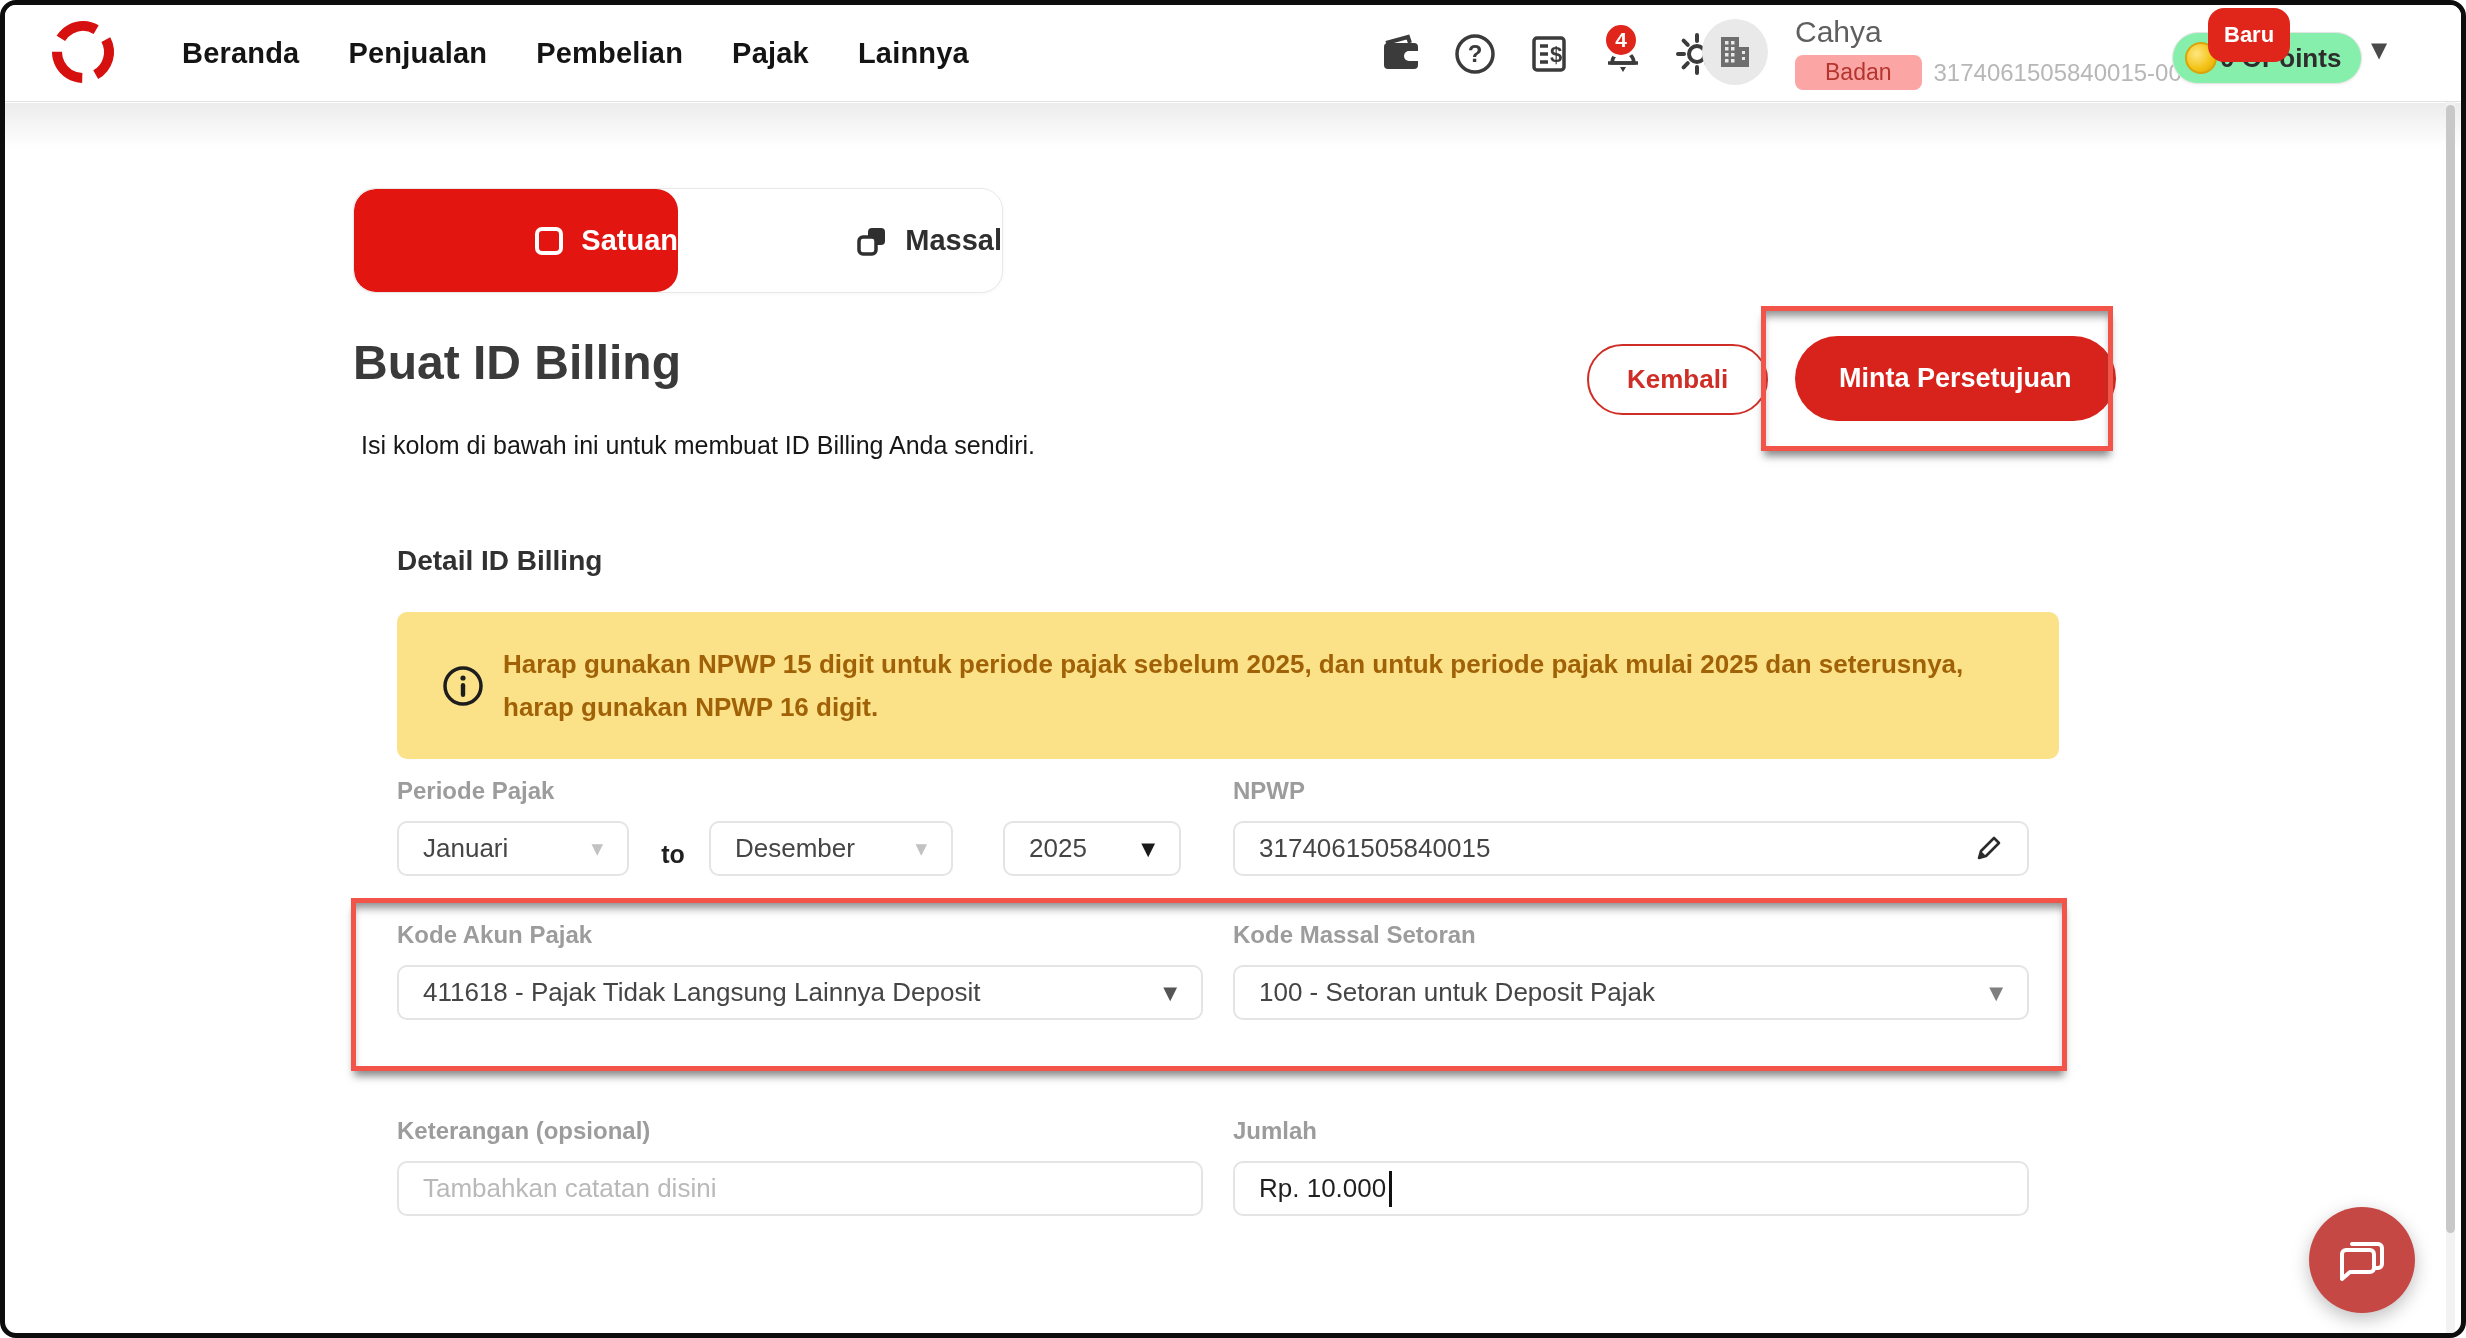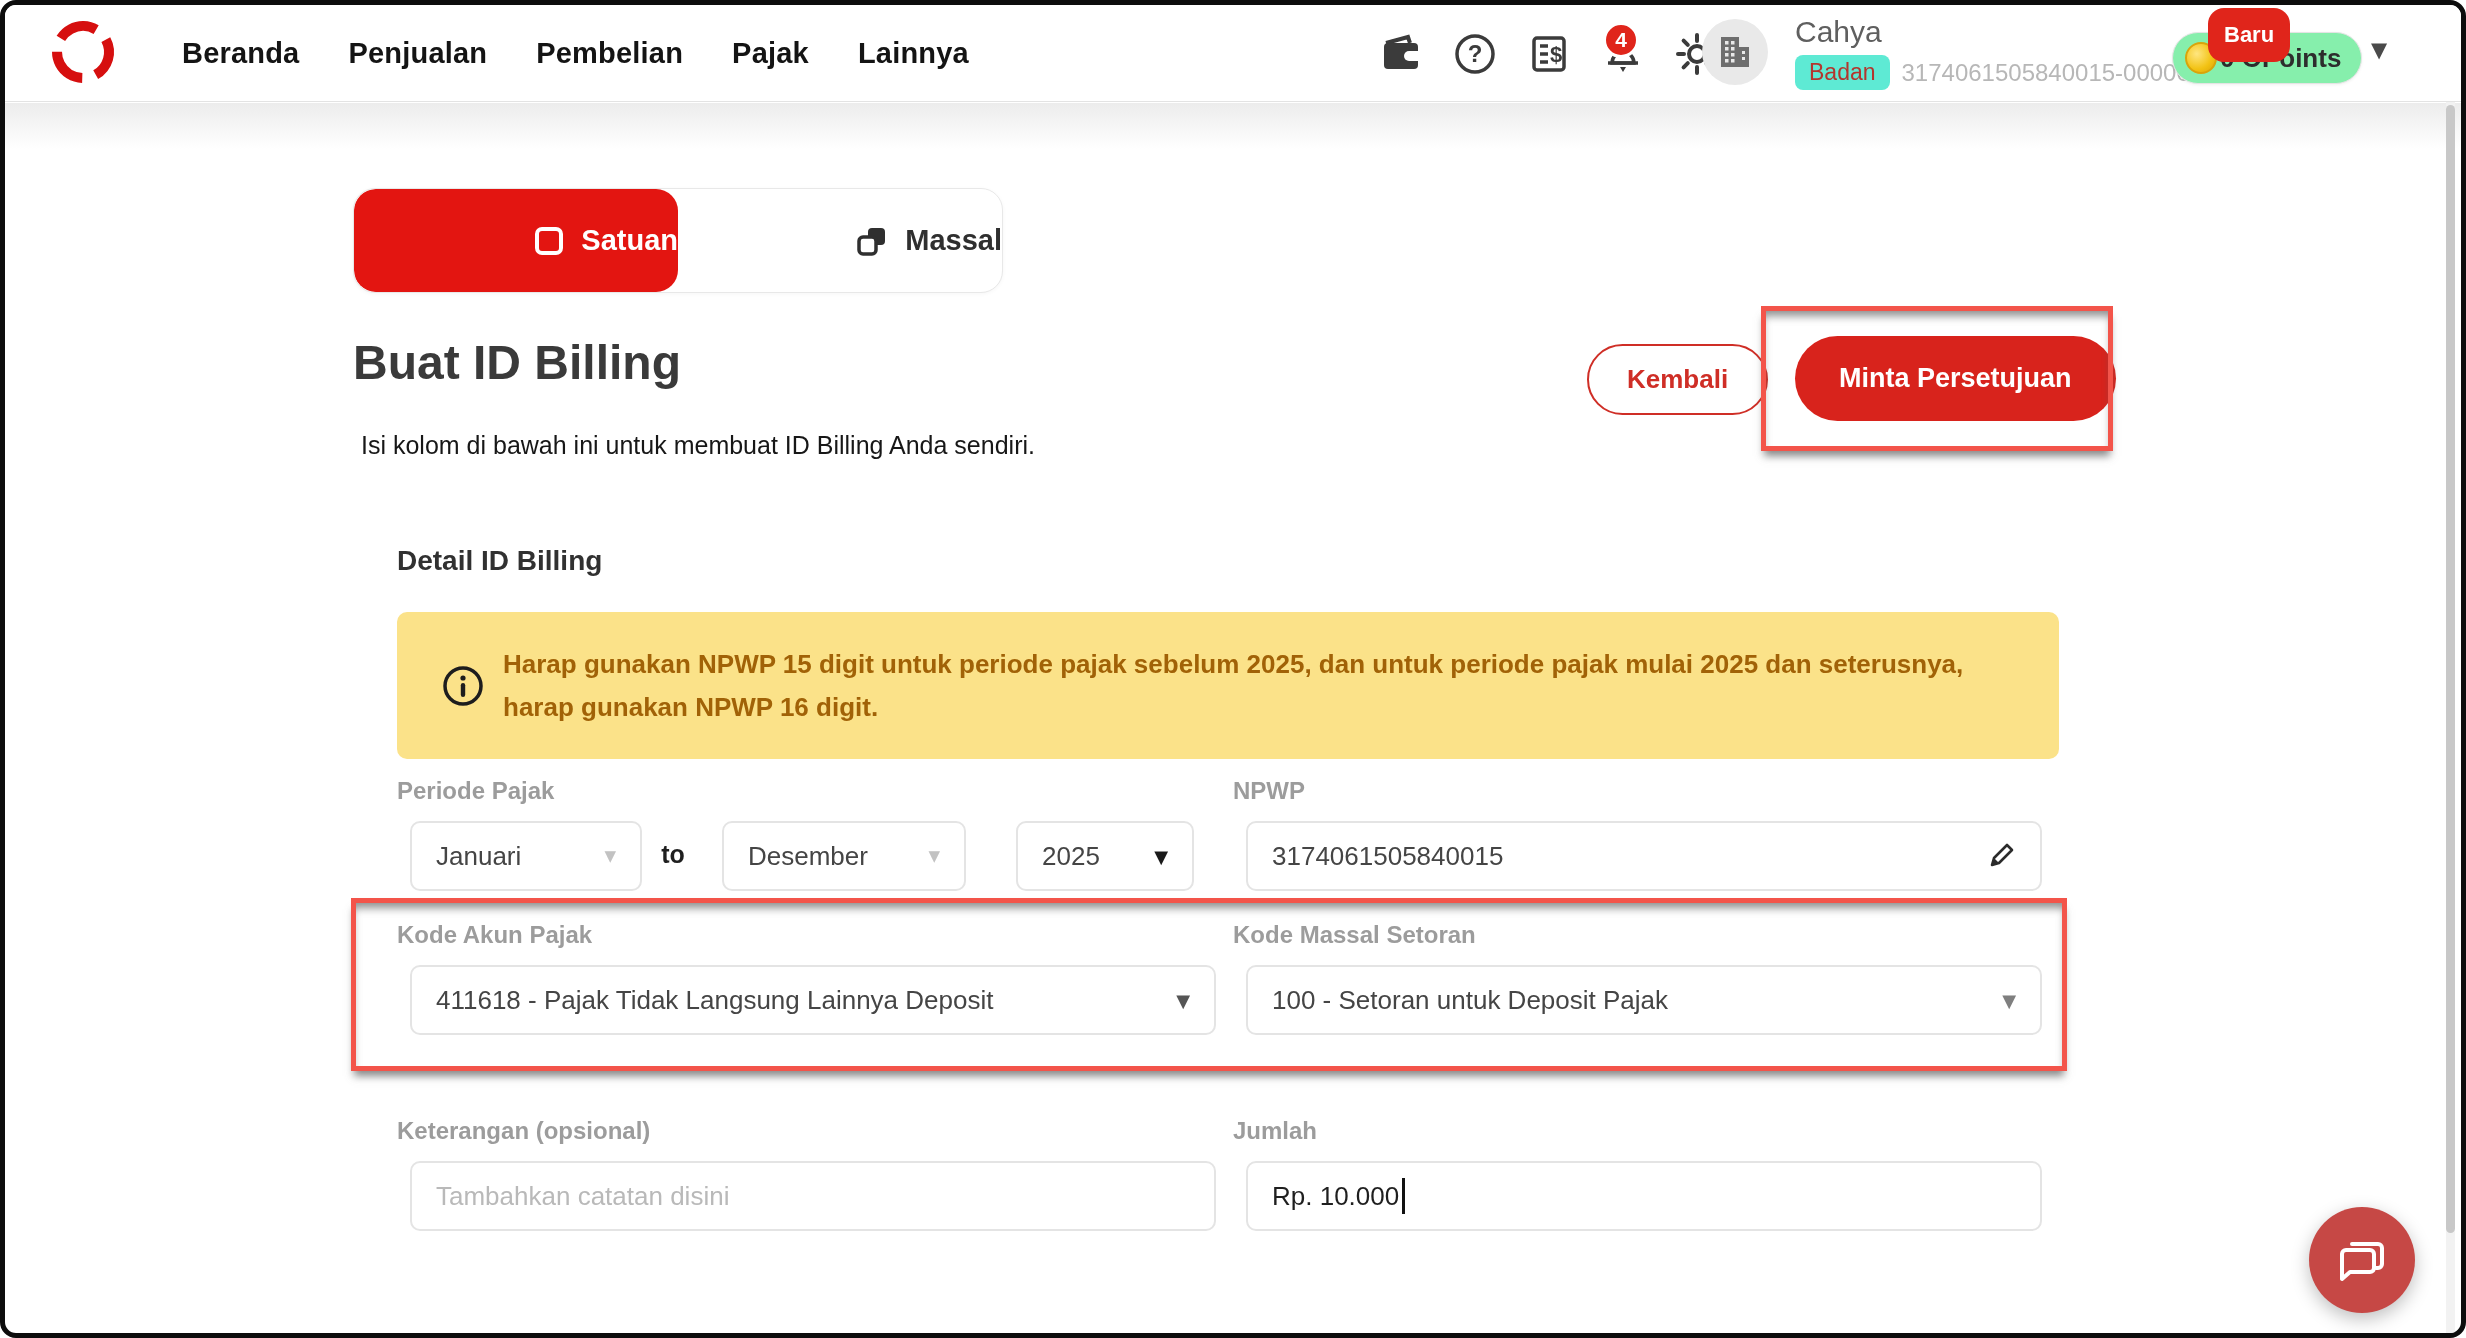--- a/index.html
+++ b/index.html
@@ -11,21 +11,21 @@
   .nav-shadow { position:absolute; left:0; top:98px; width:100%; height:46px; background:linear-gradient(#ececec, #ffffff); }
   .logo { position:absolute; left:44px; top:13px; width:68px; height:68px; }
   .nav-menu { position:absolute; left:177px; top:0; height:97px; display:flex; align-items:center; gap:49px; }
   .nav-item { font-size:29px; font-weight:700; color:#141414; letter-spacing:0.2px; cursor:pointer; }
   .nav-icons { position:absolute; left:1372px; top:0; height:97px; display:flex; align-items:center; gap:26px; }
   .nav-ic { position:relative; width:48px; height:48px; display:flex; align-items:center; justify-content:center; cursor:pointer; }
   .badge-count { position:absolute; top:-8px; left:4px; min-width:36px; height:36px; border-radius:18px; background:#e0251b; color:#fff; font-size:21px; font-weight:700; display:flex; align-items:center; justify-content:center; border:3px solid #fff; }
   .avatar { position:absolute; left:1697px; top:14px; width:66px; height:66px; border-radius:50%; background:#e9e9e9; display:flex; align-items:center; justify-content:center; }
   .user-name { position:absolute; left:1790px; top:10px; font-size:30px; color:#5f5f5f; }
   .user-row2 { position:absolute; left:1790px; top:50px; display:flex; align-items:center; gap:12px; }
-  .badan-pill { background:#5eead4; border-radius:8px; padding:4px 14px; color:#b3362e; font-size:23px; font-weight:500;text-align:right; }
+  .badan-pill { background:#fca5a5; border-radius:8px; padding:4px 30px; color:#b3362e; font-size:23px; font-weight:500;text-align:right; }
   .user-npwp { color:#b7b7b7; font-size:24px; }
   .points-pill { position:absolute; left:2167px; top:27px; height:52px; border-radius:26px; background:#86efac; border:1px solid #e4e4e4; box-shadow:0 1px 3px rgba(0,0,0,0.06); display:flex; align-items:center; gap:3px; padding:0 20px 0 12px; cursor:pointer; }
   .coin { width:32px; height:32px; border-radius:50%; background:radial-gradient(circle at 35% 35%, #ffe680, #f2c213 60%, #d9a40b); border:2px solid #d9a40b; }
   .points-label { font-size:26px; font-weight:700; color:#2d2d2d; }
   .baru-badge { position:absolute; left:2203px; top:3px; background:#e0251b; color:#fff; font-size:22px; font-weight:700; border-radius:16px; padding:14px 16px; }
   .user-caret { position:absolute; left:2366px; top:33px; font-family:"DejaVu Sans", sans-serif; font-size:21px; color:#4a4a4a; cursor:pointer; }
 
   
   .sb-track { position:absolute; right:6px; top:97px; width:9px; height:1236px; background:#f2f2f2; }
   .sb-thumb { position:absolute; right:6px; top:100px; width:9px; height:1128px; background:#c8c8c8; border-radius:5px; }
@@ -44,21 +44,21 @@
   .annot { position:absolute; border:5px solid #f3544a; box-shadow:0 8px 8px -3px rgba(95,95,95,0.75), inset 0 8px 8px -3px rgba(95,95,95,0.7); pointer-events:none; }
   .annot-1 { left:1756px; top:301px; width:352px; height:145px; }
   .annot-2 { left:346px; top:893px; width:1716px; height:173px; }
 
   
   .section-title { position:absolute; left:392px; top:540px; font-size:28px; font-weight:700; color:#313131; }
   .banner { position:absolute; left:392px; top:607px; width:1662px; height:147px; background:#fbe289; border-radius:10px; display:flex; align-items:center; }
   .banner-icon { margin-left:44px; flex:0 0 44px; }
   .banner-text { margin-left:18px; margin-right:44px; font-size:26px; font-weight:700; color:#a16207; line-height:43px; }
   .f-label { position:absolute; font-size:24px; font-weight:600; color:#9c9c9c; }
-  .field { position:absolute; height:70px; border:2px solid #e4e4e4; border-radius:10px; background:#fff; display:flex; align-items:center; font-size:26px; color:#454545; padding:0 24px;margin-left:13px; }
+  .field { position:absolute; height:55px; border:2px solid #e4e4e4; border-radius:10px; background:#fff; display:flex; align-items:center; font-size:26px; color:#454545; padding:0 24px; }
   .field .grow { flex:1; }
   .caret { font-family:"DejaVu Sans", sans-serif; }
   .caret.light { font-size:15px; color:#c2c2c2; }
   .caret.dark { font-size:18px; color:#1a1a1a; }
   .caret.mid { font-size:18px; color:#555; }
   .caret.gray { font-size:18px; color:#7f7f7f; }
   .to-label { position:absolute; left:644px; top:816px; width:48px; height:67px; display:flex; align-items:center; justify-content:center; font-size:25px; font-weight:700; color:#1f1f1f; }
   .placeholder { color:#b9b9b9; }
   .text-caret { display:inline-block; width:3px; height:36px; background:#111; margin-left:3px; vertical-align:middle; }
 

